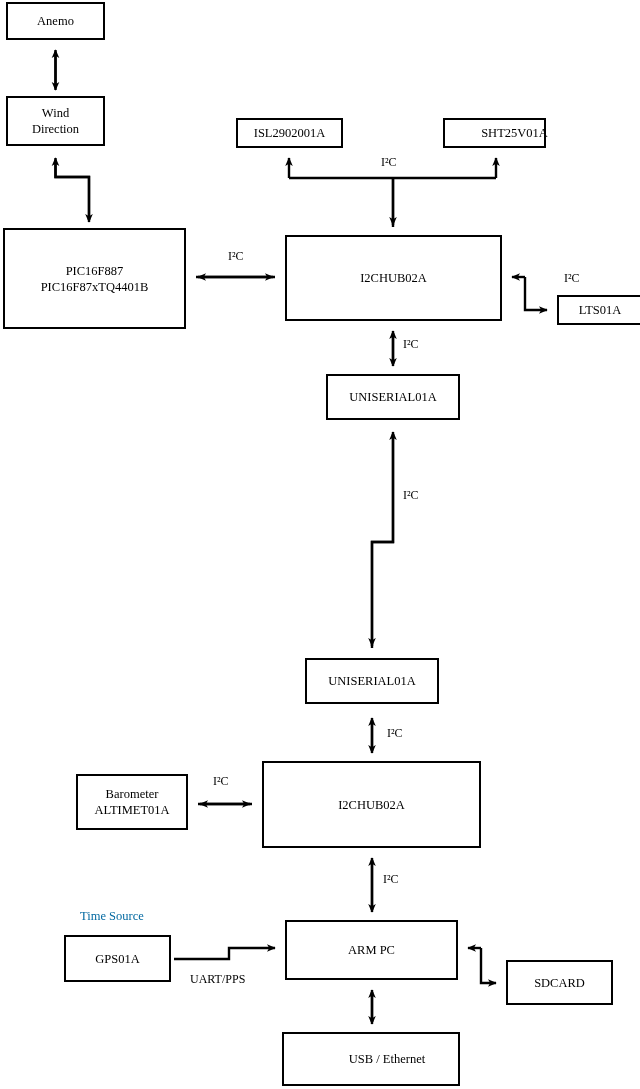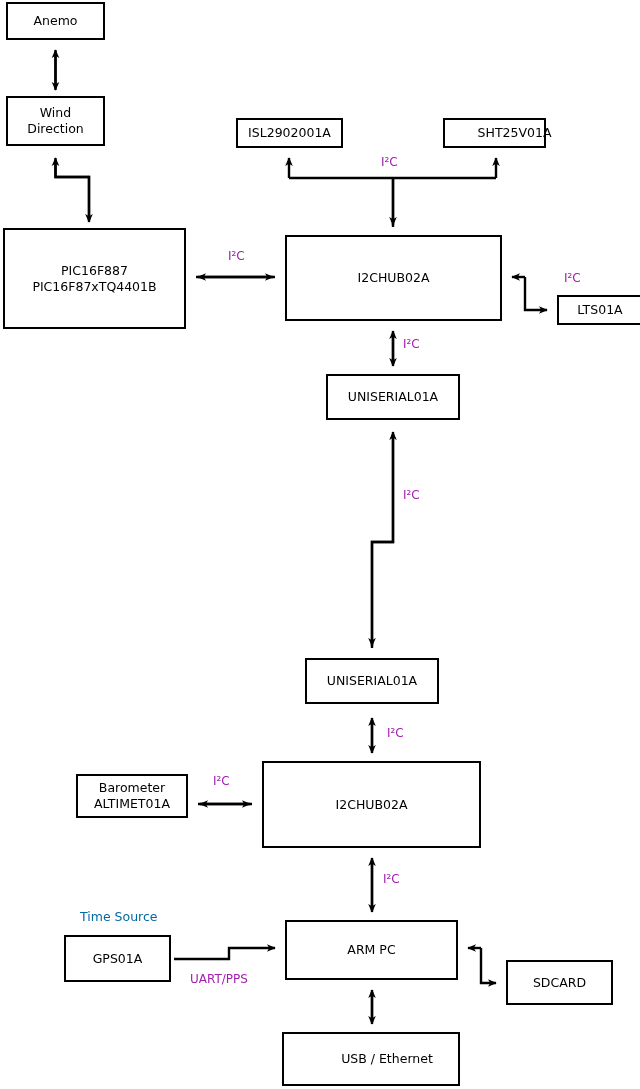--- a/index.html
+++ b/index.html
@@ -7,20 +7,21 @@
   body{
     font-family:"DejaVu Sans","Liberation Sans",sans-serif;
     -webkit-font-smoothing:antialiased;
   }
   #stage{
     position:relative;
     width:640px;
     height:1089px;
     background:#ffffff;
     overflow:hidden;
+    font-family:Liberation Serif, serif;
   }
   #wires{
     position:absolute;
     left:0; top:0;
     width:640px; height:1089px;
     pointer-events:none;
   }
   .node{
     position:absolute;
     box-sizing:border-box;
@@ -31,21 +32,21 @@
     justify-content:center;
     text-align:center;
     color:#000000;
     font-size:12.5px;
     line-height:16px;
     z-index:3;
     white-space:pre-line;
   }
   .edge-label{
     position:absolute;
-    color:#a21caf;
+    color:#000000;
     font-size:12px;
     line-height:14px;
     white-space:nowrap;
     z-index:4;
     background:transparent;
   }
   .free-label{
     position:absolute;
     color:#0369a1;
     font-size:12.5px;
@@ -152,21 +153,21 @@
   <div class="node" style="left:285px;top:235px;width:217px;height:86px;">I2CHUB02A</div>
 
   <div class="node" style="left:557px;top:295px;width:86px;height:30px;">LTS01A</div>
 
   <div class="node" style="left:326px;top:374px;width:134px;height:46px;">UNISERIAL01A</div>
 
   <div class="node" style="left:305px;top:658px;width:134px;height:46px;">UNISERIAL01A</div>
 
   <div class="node" style="left:262px;top:761px;width:219px;height:87px;">I2CHUB02A</div>
 
-  <div class="node" style="left:76px;top:774px;width:112px;height:44px;">Barometer
+  <div class="node" style="left:76px;top:774px;width:112px;height:56px;">Barometer
 ALTIMET01A</div>
 
   <div class="node" style="left:285px;top:920px;width:173px;height:60px;">ARM PC</div>
 
   <div class="node" style="left:64px;top:935px;width:107px;height:47px;">GPS01A</div>
 
   <div class="node" style="left:506px;top:960px;width:107px;height:45px;">SDCARD</div>
 
   <div class="node" style="left:282px;top:1032px;width:178px;height:54px;padding-left:32px;">USB / Ethernet</div>
 

